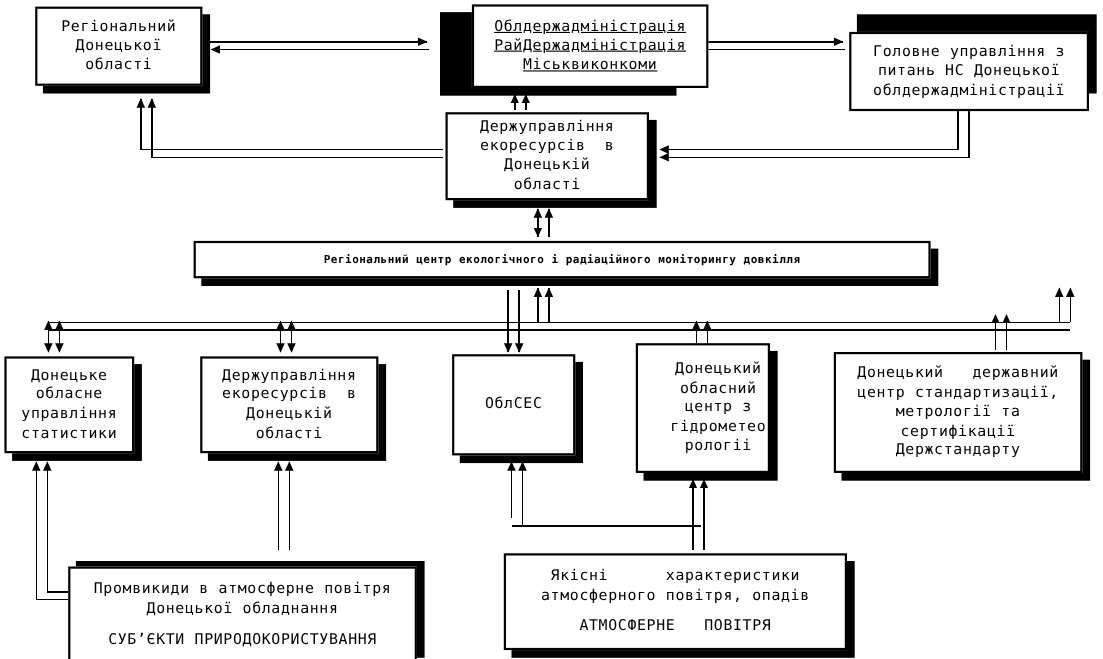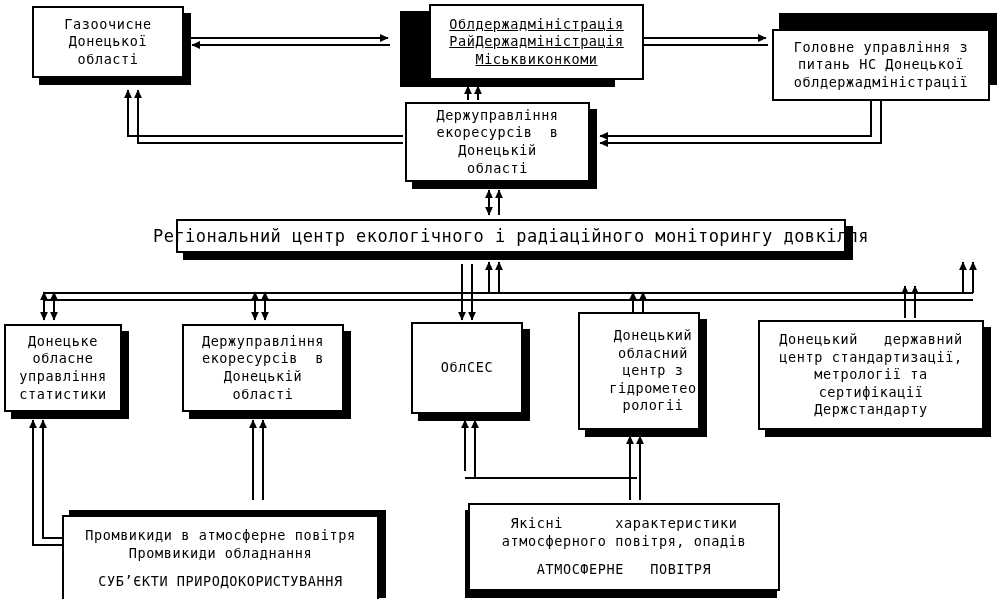--- a/index.html
+++ b/index.html
@@ -47,22 +47,22 @@
     font-size: 13.5px;
     letter-spacing: 0.6px;
   }
   .node.underlined .line {
     text-decoration: underline;
   }
   .node.banner {
     justify-content: center;
   }
   .node.banner .line {
-    font-weight: normal;
-    font-size: 17px;
+    font-weight: bold;
+    font-size: 10px;
     letter-spacing: 0.45px;
   }
   .gap {
     height: 11px;
   }
 </style>
 </head>
 <body>
 
 <div id="canvas">
@@ -191,21 +191,21 @@
         <line x1="465" y1="471" x2="465" y2="420" marker-end="url(#ah-u)"></line>
         <line x1="475" y1="478" x2="475" y2="420" marker-end="url(#ah-u)"></line>
       </g>
 
     </g>
   </svg>
 
   <div id="nodes-host">
       <div class="shadow" style="left: 39px; top: 13px; width: 152px; height: 72px;"></div>
       <div class="node" style="left: 32px; top: 6px; width: 152px; height: 72px;">
-        <span class="line">Газоочисне</span>
+        <span class="line">Регіональний</span>
         <span class="line">Донецької</span>
         <span class="line">області</span>
       </div>
       <div class="shadow" style="left: 400px; top: 11px; width: 215px; height: 76px;"></div>
       <div class="node underlined" style="left: 393px; top: 4px; width: 215px; height: 76px; margin-left: 36px;">
         <span class="line">Облдержадміністрація</span>
         <span class="line">РайДержадміністрація</span>
         <span class="line">Міськвиконкоми</span>
       </div>
       <div class="shadow" style="left: 779px; top: 13px; width: 218px; height: 72px;"></div>
@@ -255,26 +255,26 @@
       <div class="node" style="left: 758px; top: 320px; width: 226px; height: 110px;">
         <span class="line">Донецький   державний</span>
         <span class="line">центр стандартизації,</span>
         <span class="line">метрології та</span>
         <span class="line">сертифікації</span>
         <span class="line">Держстандарту</span>
       </div>
       <div class="shadow" style="left: 69px; top: 510px; width: 317px; height: 88px;"></div>
       <div class="node" style="left: 62px; top: 515px; width: 317px; height: 88px;">
         <span class="line">Промвикиди в атмосферне повітря</span>
-        <span class="line">Промвикиди обладнання</span>
+        <span class="line">Донецької обладнання</span>
         <div class="gap"></div>
         <span class="line">СУБ’ЄКТИ ПРИРОДОКОРИСТУВАННЯ</span>
       </div>
       <div class="shadow" style="left: 465px; top: 510px; width: 312px; height: 88px;"></div>
-      <div class="node" style="left: 468px; top: 503px; width: 312px; height: 88px;">
+      <div class="node" style="left: 458px; top: 503px; width: 312px; height: 88px;">
         <span class="line">Якісні      характеристики</span>
         <span class="line">атмосферного повітря, опадів</span>
         <div class="gap"></div>
         <span class="line">АТМОСФЕРНЕ   ПОВІТРЯ</span>
       </div>
     </div>
 
 </div>
 
 </body></html>

